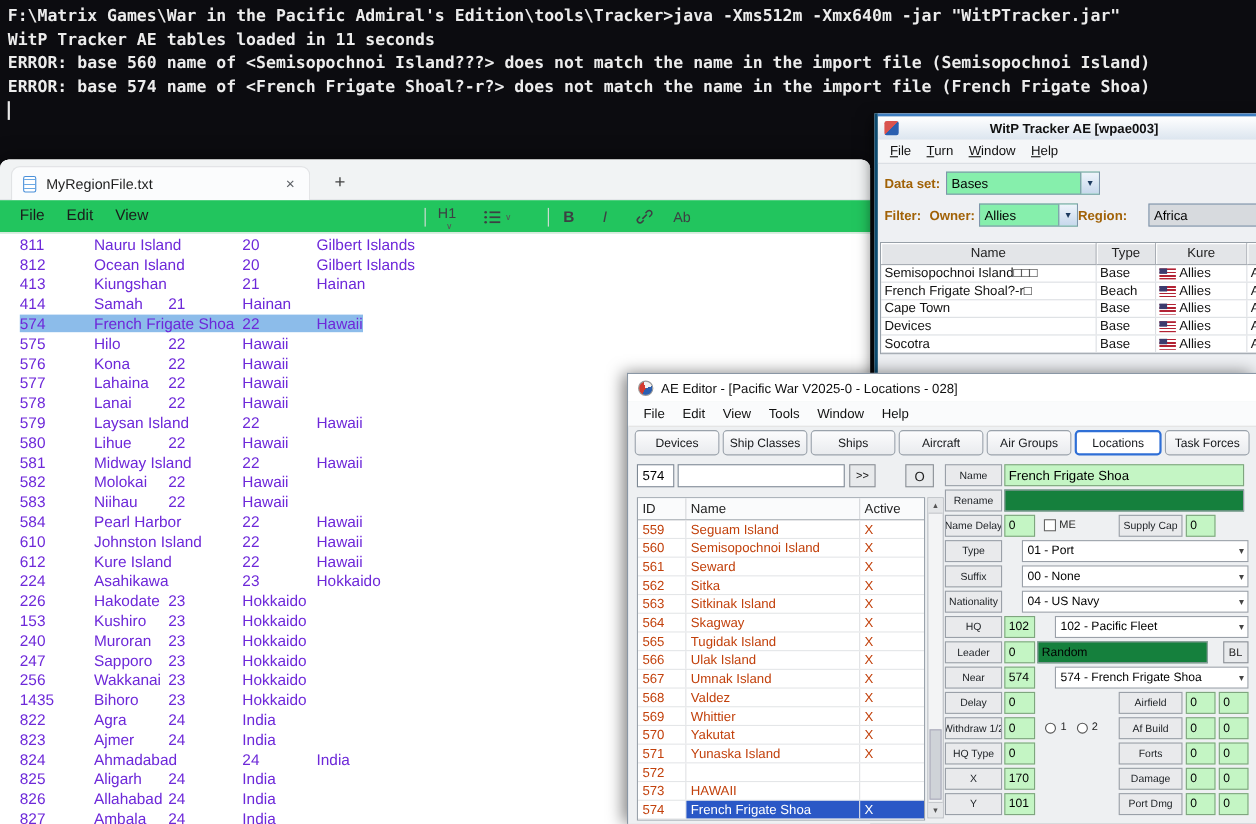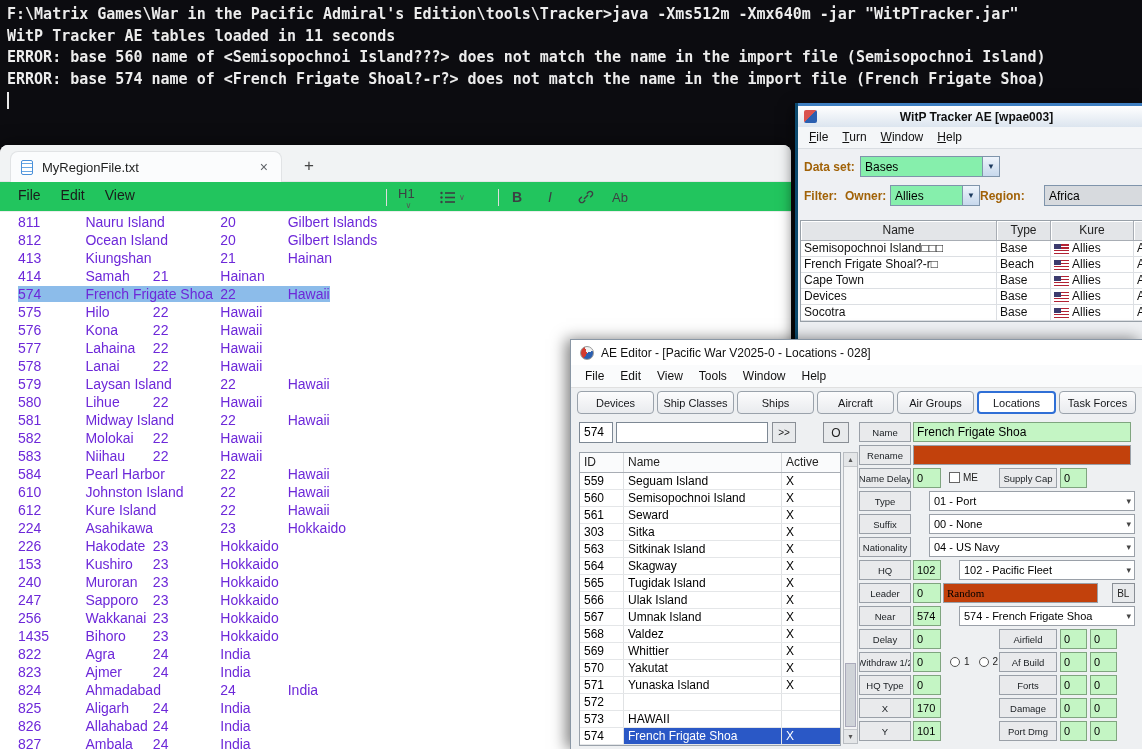--- a/index.html
+++ b/index.html
@@ -88,21 +88,21 @@
             white-space:nowrap; overflow:hidden; }
   .ed-tab.active { border:2px solid #2f6fd6; background:#fff; }
   .ed-box { position:absolute; height:21px; background:#fff; border:1px solid #7d8894; font-size:12px;
             color:#000; padding:2px 4px; white-space:nowrap; }
   .ed-btn { position:absolute; height:21px; background:#e8eaec; border:1px solid #8a8f96; font-size:10px;
             display:flex; align-items:center; justify-content:center; color:#222; }
   #ed-list { position:absolute; left:8px; top:112px; width:262px; border:1px solid #9aa2ab; background:#fff; }
   #ed-lhead { display:flex; height:20px; background:#fafbfc; border-bottom:1px solid #a8adb4; }
   .lh { font-size:12px; color:#222; line-height:19px; padding-left:4px; flex:none; border-right:1px solid #d5d8db; }
   .ed-lrow { display:flex; height:17px; border-bottom:1px solid #e4e6e8; }
-  .lc { font-size:12px; color:#000000; line-height:16px; padding-left:4px; white-space:nowrap; overflow:hidden;
+  .lc { font-size:12px; color:#c2410c; line-height:16px; padding-left:4px; white-space:nowrap; overflow:hidden;
         flex:none; border-right:1px solid #e0e2e4; }
   .l0 { width:44px; } .l1 { width:158px; } .l2 { width:58px; border-right:none; }
   .selc { background:#2a58c6; color:#fff; }
   #ed-scroll { position:absolute; left:272px; top:112px; width:15px; height:292px; background:#f3f4f5;
                border:1px solid #b9bdc2; }
   .scr-arr { position:absolute; left:0; right:0; height:14px; text-align:center; font-size:8px;
              line-height:14px; color:#555; background:#e4e6e8; }
   #scr-up { top:0; border-bottom:1px solid #c5c8cc; }
   #scr-dn { bottom:0; border-top:1px solid #c5c8cc; }
   #scr-thumb { position:absolute; left:1px; right:1px; bottom:16px; height:64px; background:#cfd3d8;
@@ -111,28 +111,28 @@
   .ed-row { position:relative; height:20px; margin-bottom:3px; display:flex; }
   .ed-label { width:52px; flex:none; background:#e9eaec; border:1px solid #9aa0a8; font-size:9.5px;
               color:#202428; display:flex; align-items:center; justify-content:center;
               white-space:nowrap; overflow:hidden; }
   .rlabel { width:58px; }
   .gfield { background:#c4f5c4; border:1px solid #7fa57f; font-size:11px; color:#000;
             display:flex; align-items:center; padding:0 3px; margin-left:2px; white-space:nowrap; overflow:hidden; }
   .g-big { width:218px; font-size:12px; }
   .g-sm { width:28px; flex:none; }
   .g-sm2 { width:27px; flex:none; margin-left:0; }
-  .wfield { background:#c2410c; border:1px solid #9aa0a8; font-size:11px; display:flex; align-items:center;
-            padding:0 3px; margin-left:2px; white-space:nowrap; overflow:hidden;font-family:Liberation Serif, serif; }
+  .wfield { background:#15803d; border:1px solid #9aa0a8; font-size:11px; display:flex; align-items:center;
+            padding:0 3px; margin-left:2px; white-space:nowrap; overflow:hidden; }
   .w-big { width:218px; }
   .dd { position:relative; background:#fff; border:1px solid #9aa0a8; font-size:11px; color:#000;
         display:flex; align-items:center; padding:0 14px 0 4px; margin-left:18px; white-space:nowrap; overflow:hidden; }
   .dd::after { content:"▾"; position:absolute; right:3px; top:4px; font-size:9px; color:#444; }
   .dd-big { width:218px; } .dd-med { width:186px; }
-  .rgroup { position:absolute; left:140px; top:0; height:20px; display:flex; gap:3px;text-align:right; }
+  .rgroup { position:absolute; left:158px; top:0; height:20px; display:flex; gap:3px;text-align:right; }
   .cbx { width:11px; height:11px; border:1px solid #666; background:#fff; margin:4px 0 0 8px; flex:none; }
   .tinylab { font-size:10px; color:#222; margin:4px 0 0 3px; }
   .radio { width:10px; height:10px; border:1px solid #555; border-radius:50%; background:#fff;
            margin:5px 1px 0 9px; flex:none; }
 </style>
 </head>
 <body>
 
 <div id="console">
   <div id="console-lines">
@@ -342,21 +342,21 @@
           <span class="lc l0">560</span>
           <span class="lc l1">Semisopochnoi Island</span>
           <span class="lc l2">X</span>
         </div>
         <div class="ed-lrow">
           <span class="lc l0">561</span>
           <span class="lc l1">Seward</span>
           <span class="lc l2">X</span>
         </div>
         <div class="ed-lrow">
-          <span class="lc l0">303</span>
+          <span class="lc l0">562</span>
           <span class="lc l1">Sitka</span>
           <span class="lc l2">X</span>
         </div>
         <div class="ed-lrow">
           <span class="lc l0">563</span>
           <span class="lc l1">Sitkinak Island</span>
           <span class="lc l2">X</span>
         </div>
         <div class="ed-lrow">
           <span class="lc l0">564</span>

